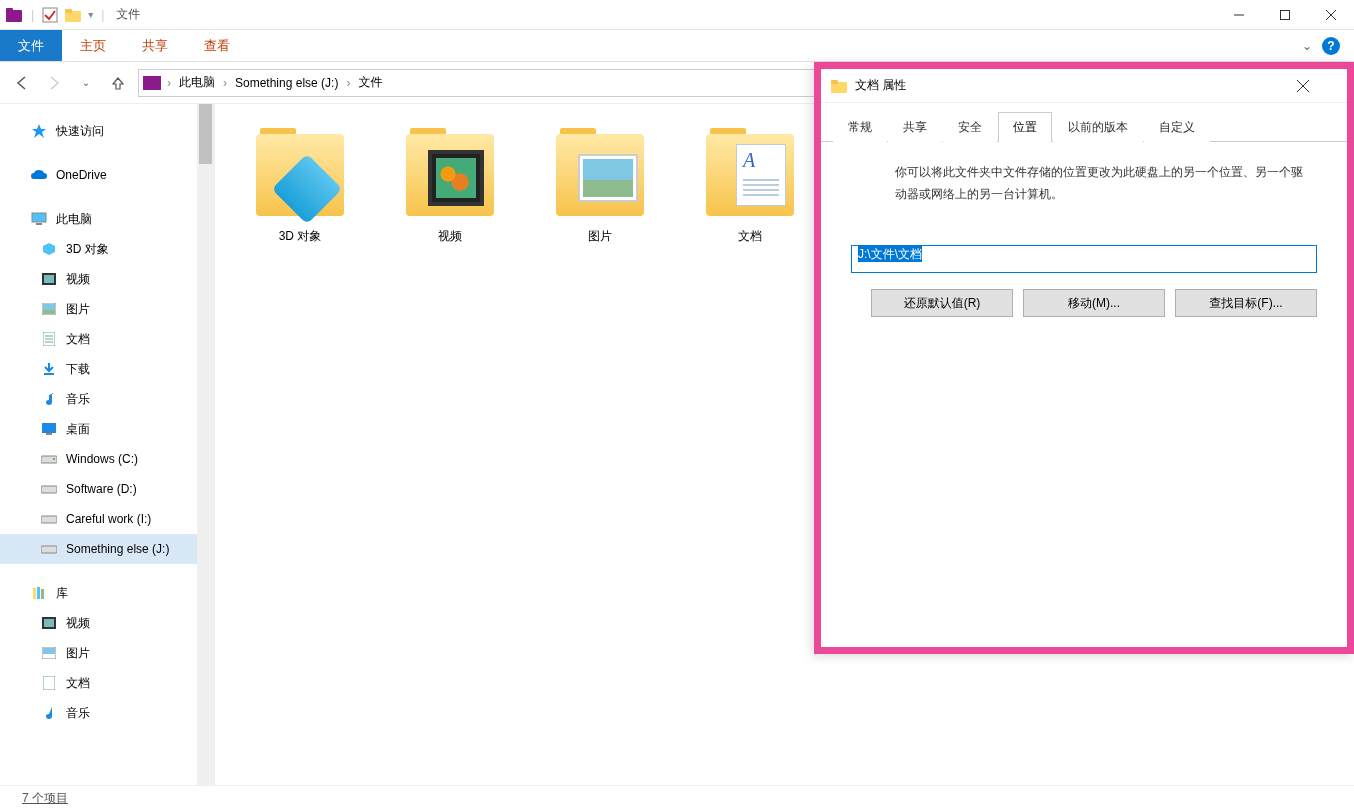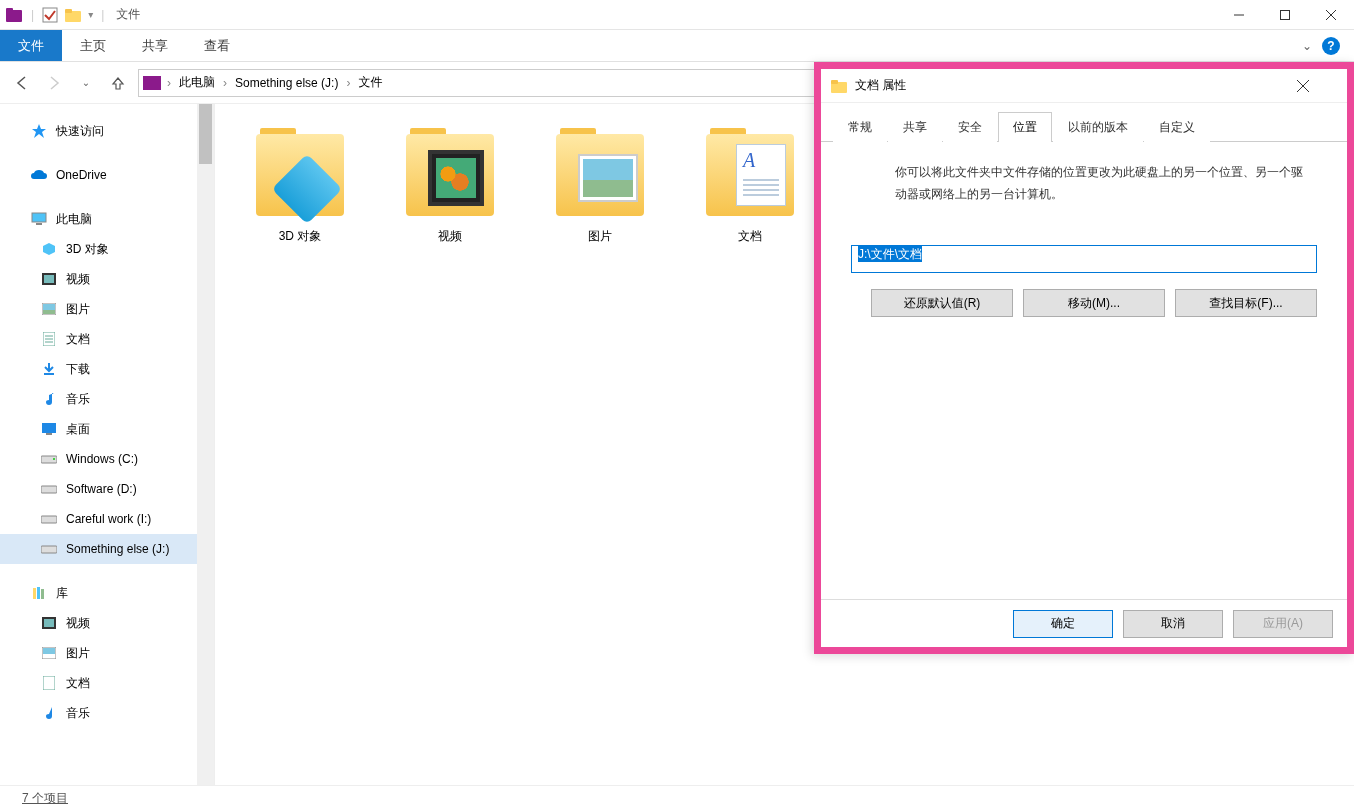--- a/index.html
+++ b/index.html
@@ -9,21 +9,21 @@
 .titlebar { height: 30px; display: flex; align-items: center; border-bottom: 1px solid #e5e5e5; }
 .titlebar-left { display: flex; align-items: center; padding-left: 5px; gap: 6px; }
 .tb-icon { width: 18px; height: 18px; }
 .tb-sep { color: #ccc; margin: 0 2px; }
 .titlebar-title { margin-left: 4px; color: #555; }
 .titlebar-right { margin-left: auto; display: flex; }
 .win-btn { width: 46px; height: 30px; display: flex; align-items: center; justify-content: center; color: #333; }
 
 
 .ribbon { height: 32px; display: flex; align-items: stretch; border-bottom: 1px solid #e1e1e1; }
-.ribbon-tab { padding: 0 18px; display: flex; align-items: center; color: #404040; font-size: 13px; }
+.ribbon-tab { padding: 0 18px; display: flex; align-items: center; color: #c2410c; font-size: 13px; }
 .ribbon-tab.active { background: #1979ca; color: #fff; }
 .ribbon-right { margin-left: auto; display: flex; align-items: center; padding-right: 14px; gap: 10px; }
 .help-icon { width: 18px; height: 18px; border-radius: 50%; background: #0078d7; color: #fff; display: flex; align-items: center; justify-content: center; font-weight: bold; font-size: 12px; }
 
 
 .addressbar { height: 42px; display: flex; align-items: center; padding: 0 10px; gap: 8px; border-bottom: 1px solid #eee; }
 .nav-btn { width: 24px; height: 24px; display: flex; align-items: center; justify-content: center; color: #666; }
 .nav-btn.disabled { color: #ccc; }
 .breadcrumb { flex: 1; height: 28px; border: 1px solid #ccc; display: flex; align-items: center; padding: 0 4px; gap: 2px; margin-right: 350px; }
 .bc-icon { width: 18px; height: 14px; background: #8b1a8b; margin-right: 4px; }
@@ -417,18 +417,13 @@
     <div class="dlg-desc">你可以将此文件夹中文件存储的位置更改为此硬盘上的另一个位置、另一个驱动器或网络上的另一台计算机。</div>
     <div style="margin-left:0">
       <div class="dlg-input"><span class="dlg-input-sel">J:\文件\文档</span></div>
       <div class="dlg-btns">
         <div class="dlg-btn">还原默认值(R)</div>
         <div class="dlg-btn">移动(M)...</div>
         <div class="dlg-btn">查找目标(F)...</div>
       </div>
     </div>
   </div>
-  <div class="dlg-footer">
-    <div class="f-btn primary">确定</div>
-    <div class="f-btn">取消</div>
-    <div class="f-btn disabled">应用(A)</div>
-  </div>
 </div>
 
 </body></html>

